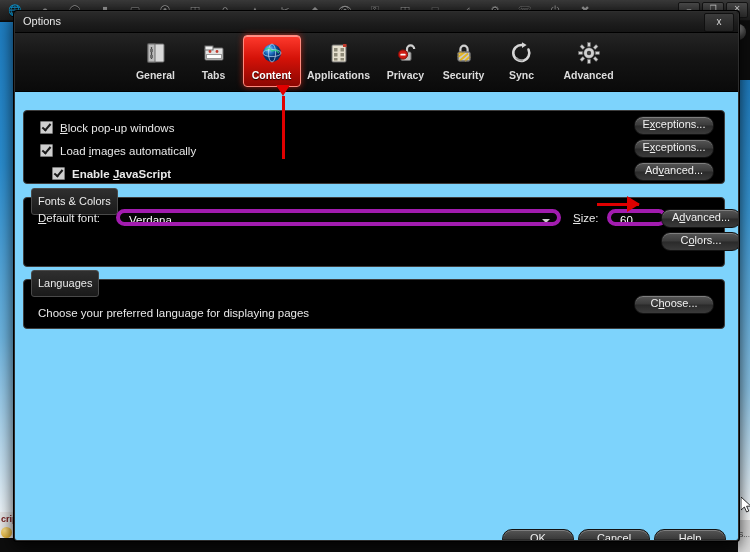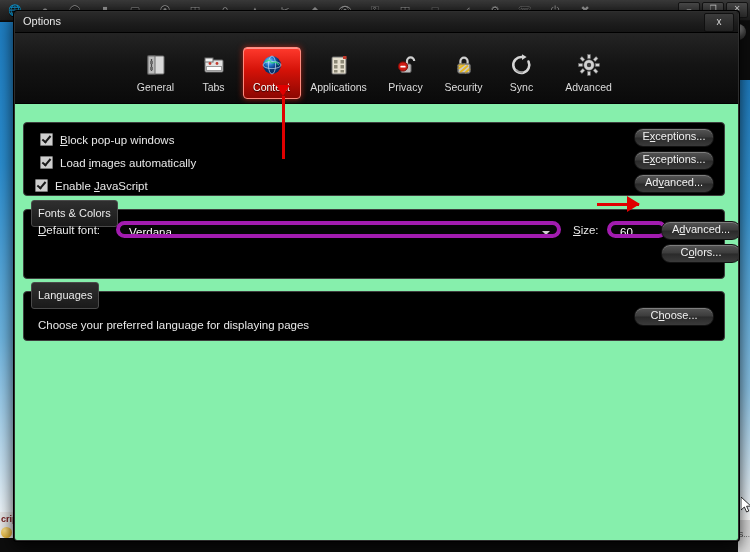--- a/index.html
+++ b/index.html
@@ -82,40 +82,41 @@
     border:1px solid #101010;border-radius:2px;
     color:#d5d5d5;font-size:10px;text-align:center;line-height:16px;
   }
 
   
   #tabstrip{
     position:relative;height:56px;
     background:linear-gradient(#242424 0%,#141414 45%,#0a0a0a 100%);
     border-bottom:1px solid #000;
     display:flex;align-items:flex-start;justify-content:center;
-    padding-top:14px;
+    padding-top:2px;
+    font-weight:bold;
   }
   .tab{
     width:58px;height:52px;
     display:flex;flex-direction:column;align-items:center;justify-content:flex-start;
     padding-top:4px;box-sizing:border-box;border-radius:4px;
     border:1px solid transparent;cursor:default;
   }
   .tab .tab-ico{height:26px;display:flex;align-items:center;justify-content:center;}
   .tab .tab-lbl{font-size:10.5px;color:#dcdcdc;margin-top:3px;white-space:nowrap;}
   .tab.wide{width:76px;}
   .tab.selected{
     background:linear-gradient(180deg,#ff3a2d 0%,#d41208 45%,#8c0702 100%);
     border:1px solid #ff8a7e;
     box-shadow:inset 0 1px 0 rgba(255,255,255,.45), 0 0 6px rgba(255,40,20,.6);
   }
   .tab.selected .tab-lbl{color:#fff;text-shadow:0 1px 1px rgba(0,0,0,.8);}
 
   
-  #pane{position:relative;height:451px;background:#86efac;}
+  #pane{position:relative;height:451px;background:#7dd3fc;}
 
   
   .group{
     position:absolute;border:1px solid #3d3d3d;border-radius:4px;background:#000;
   }
   .group-label{
     position:absolute;top:-10px;left:7px;height:17px;line-height:16px;
     padding:4px 6px;font-size:11px;color:#eaeaea;
     background:linear-gradient(#2f2f2f,#1a1a1a);
     border:1px solid #4a4a4a;border-radius:3px;
@@ -354,21 +355,21 @@
       <div class="chk-row" style="left:16px;top:10px;">
         <span class="chk"></span>
         <span class="chk-lbl"><u>B</u><span>lock pop-up windows</span></span>
       </div>
 
       <div class="chk-row" style="left:16px;top:33px;">
         <span class="chk"></span>
         <span class="chk-lbl"><span>Load </span><u>i</u><span>mages automatically</span></span>
       </div>
 
-      <div class="chk-row" style="left:11px;top:56px;">
+      <div class="chk-row" style="left:28px;top:56px;font-weight:bold;">
         <span class="chk"></span>
         <span class="chk-lbl"><span>Enable </span><u>J</u><span>avaScript</span></span>
       </div>
 
       <div class="btn" style="right:10px;top:5px;width:78px;"><span>E</span><u>x</u><span>ceptions...</span></div>
 
       <div class="btn" style="right:10px;top:28px;width:78px;"><span>E</span><u>x</u><span>ceptions...</span></div>
 
       <div class="btn" style="right:10px;top:51px;width:78px;"><span>Ad</span><u>v</u><span>anced...</span></div>
     </div>

